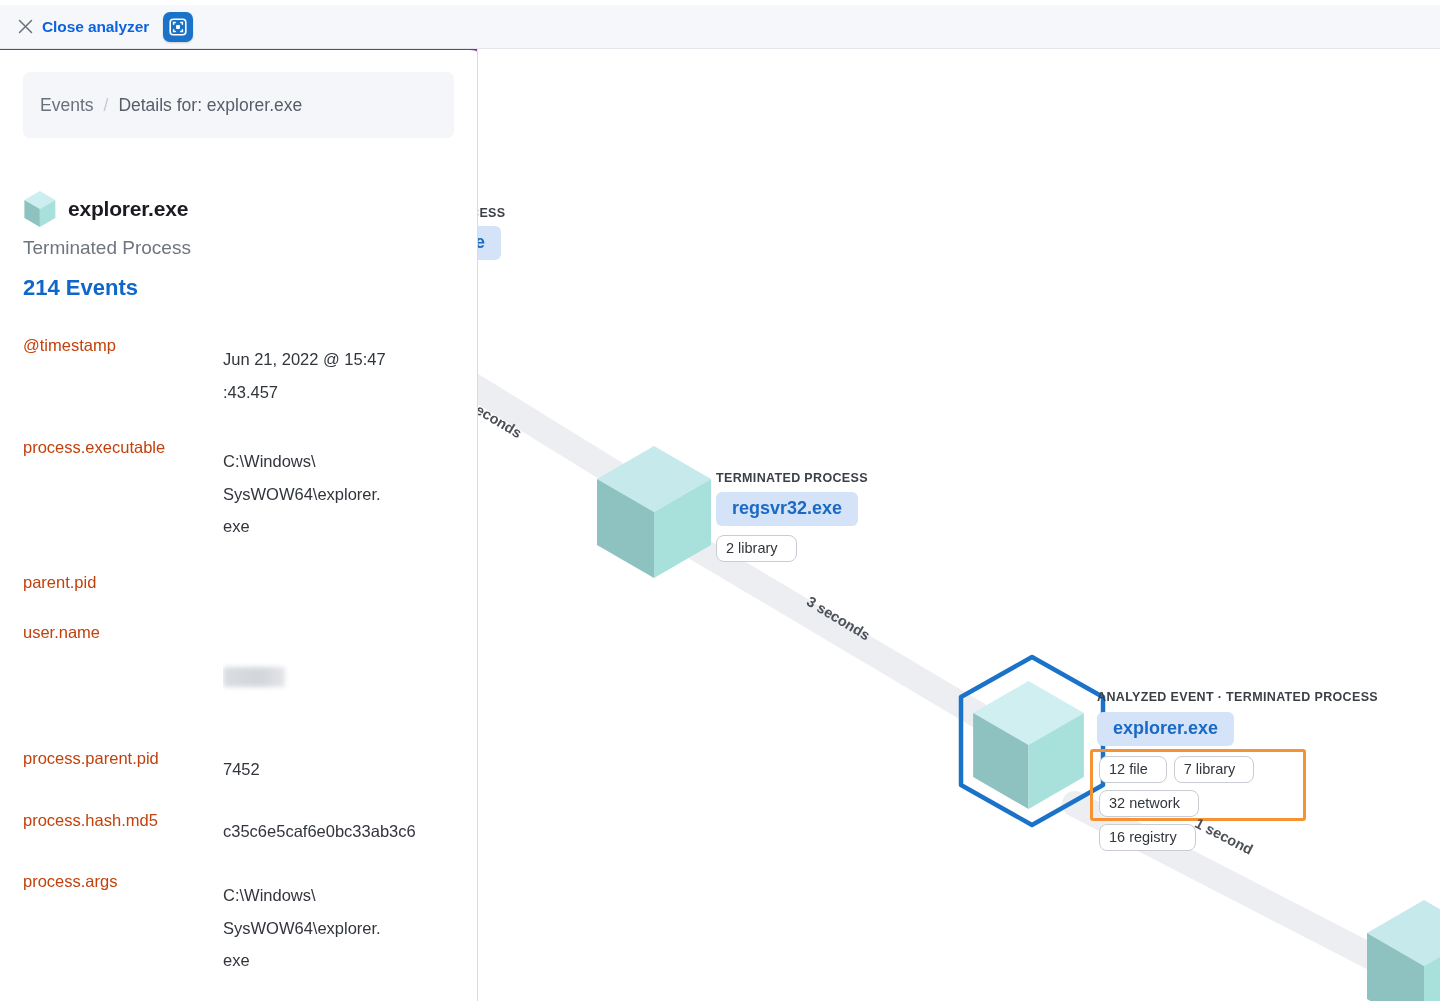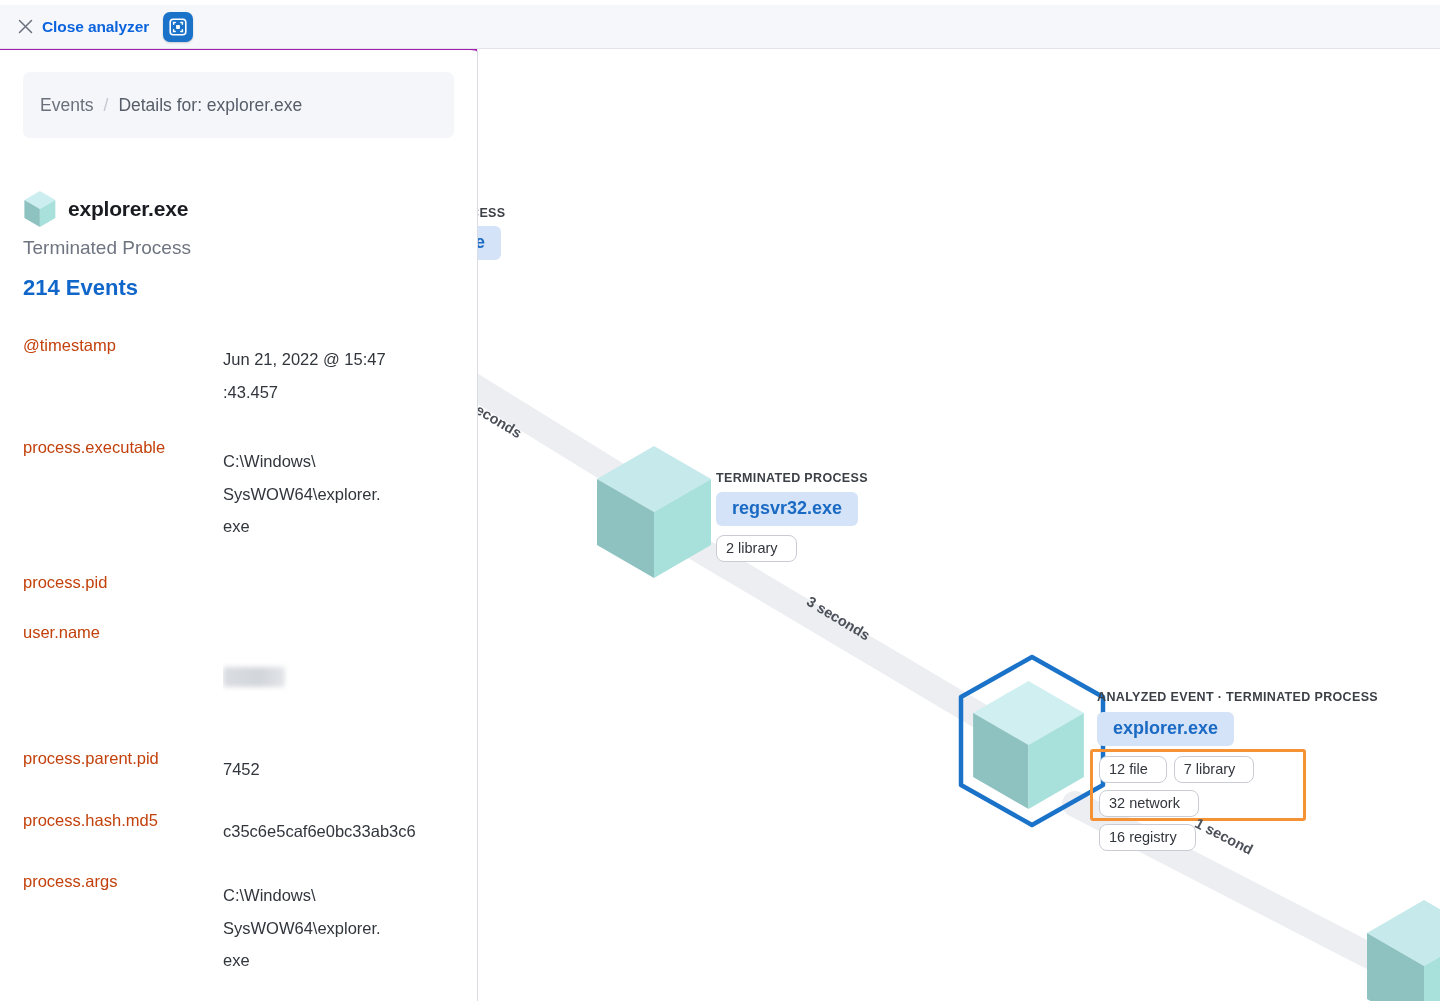--- a/index.html
+++ b/index.html
@@ -349,21 +349,21 @@
       </div>
 
       <div class="field-row">
         <div class="field-key">process.executable</div>
         <div class="field-val">C:\Windows\
 SysWOW64\explorer.
 exe</div>
       </div>
 
       <div class="field-row">
-        <div class="field-key">process.pid</div>
+        <div class="field-key">parent.pid</div>
       </div>
 
       <div class="field-row">
         <div class="field-key">user.name</div>
         <div class="field-val">
           <span class="redact w1"></span>
         </div>
       </div>
 
 

